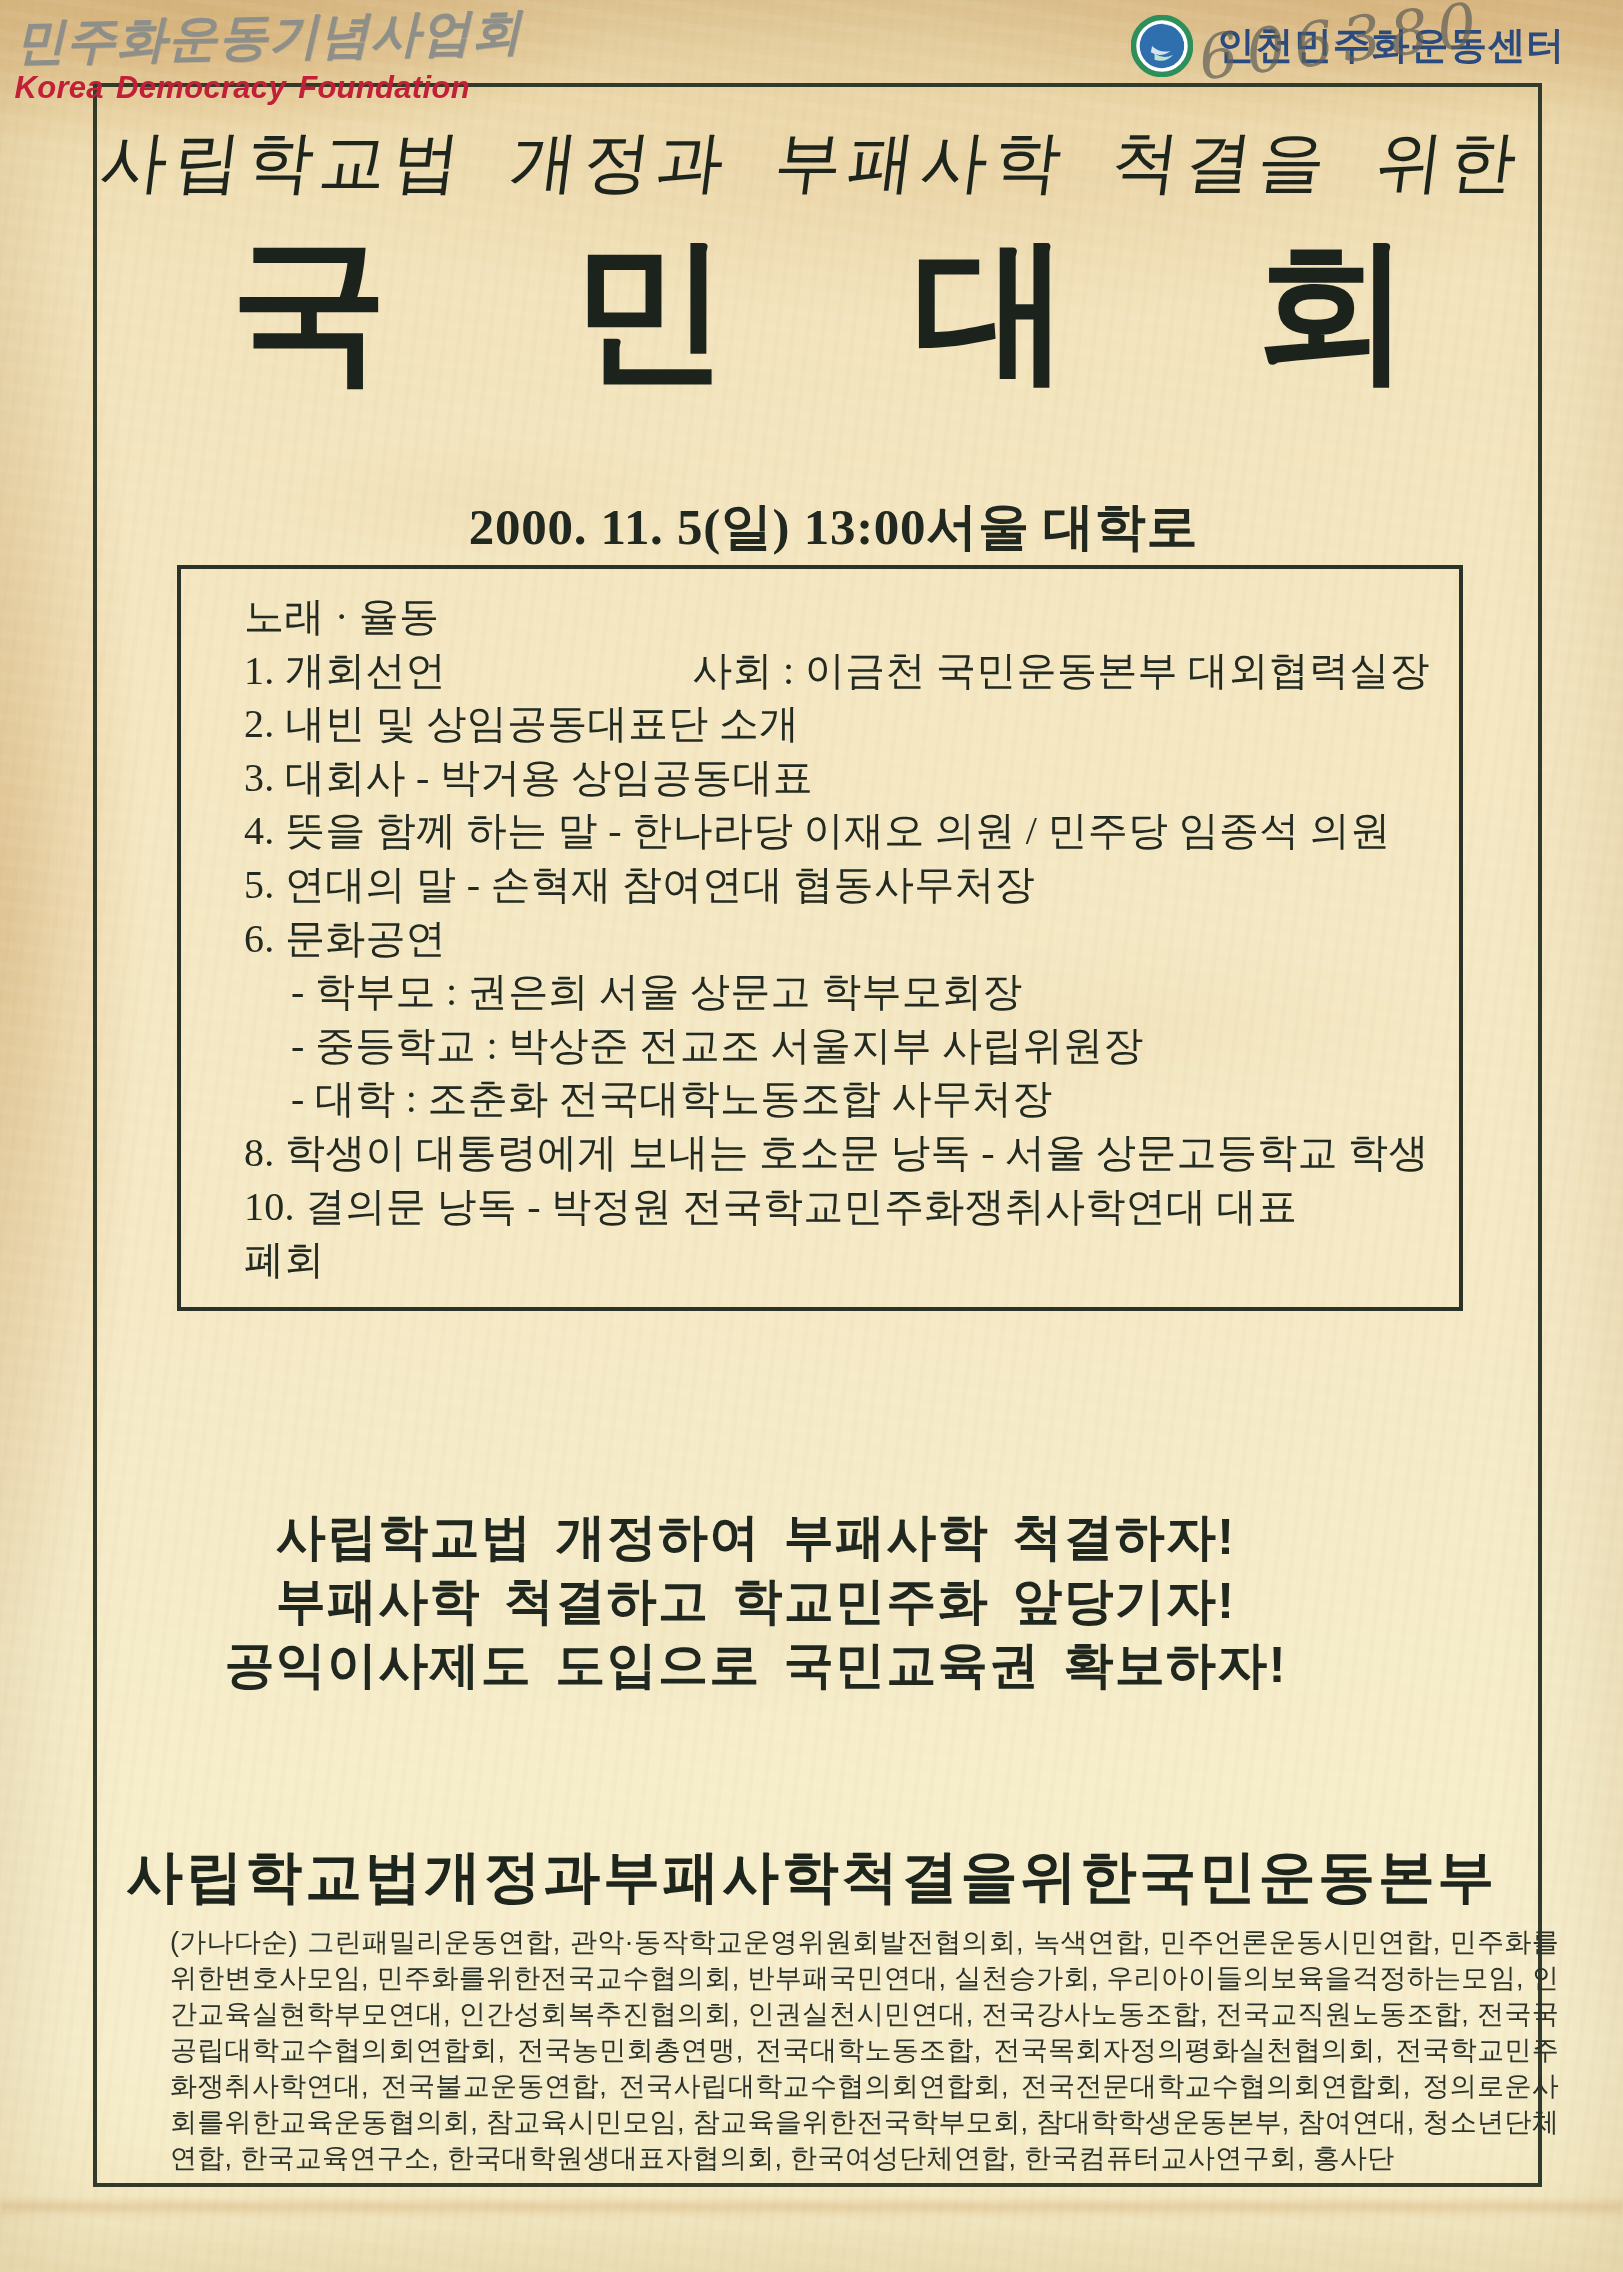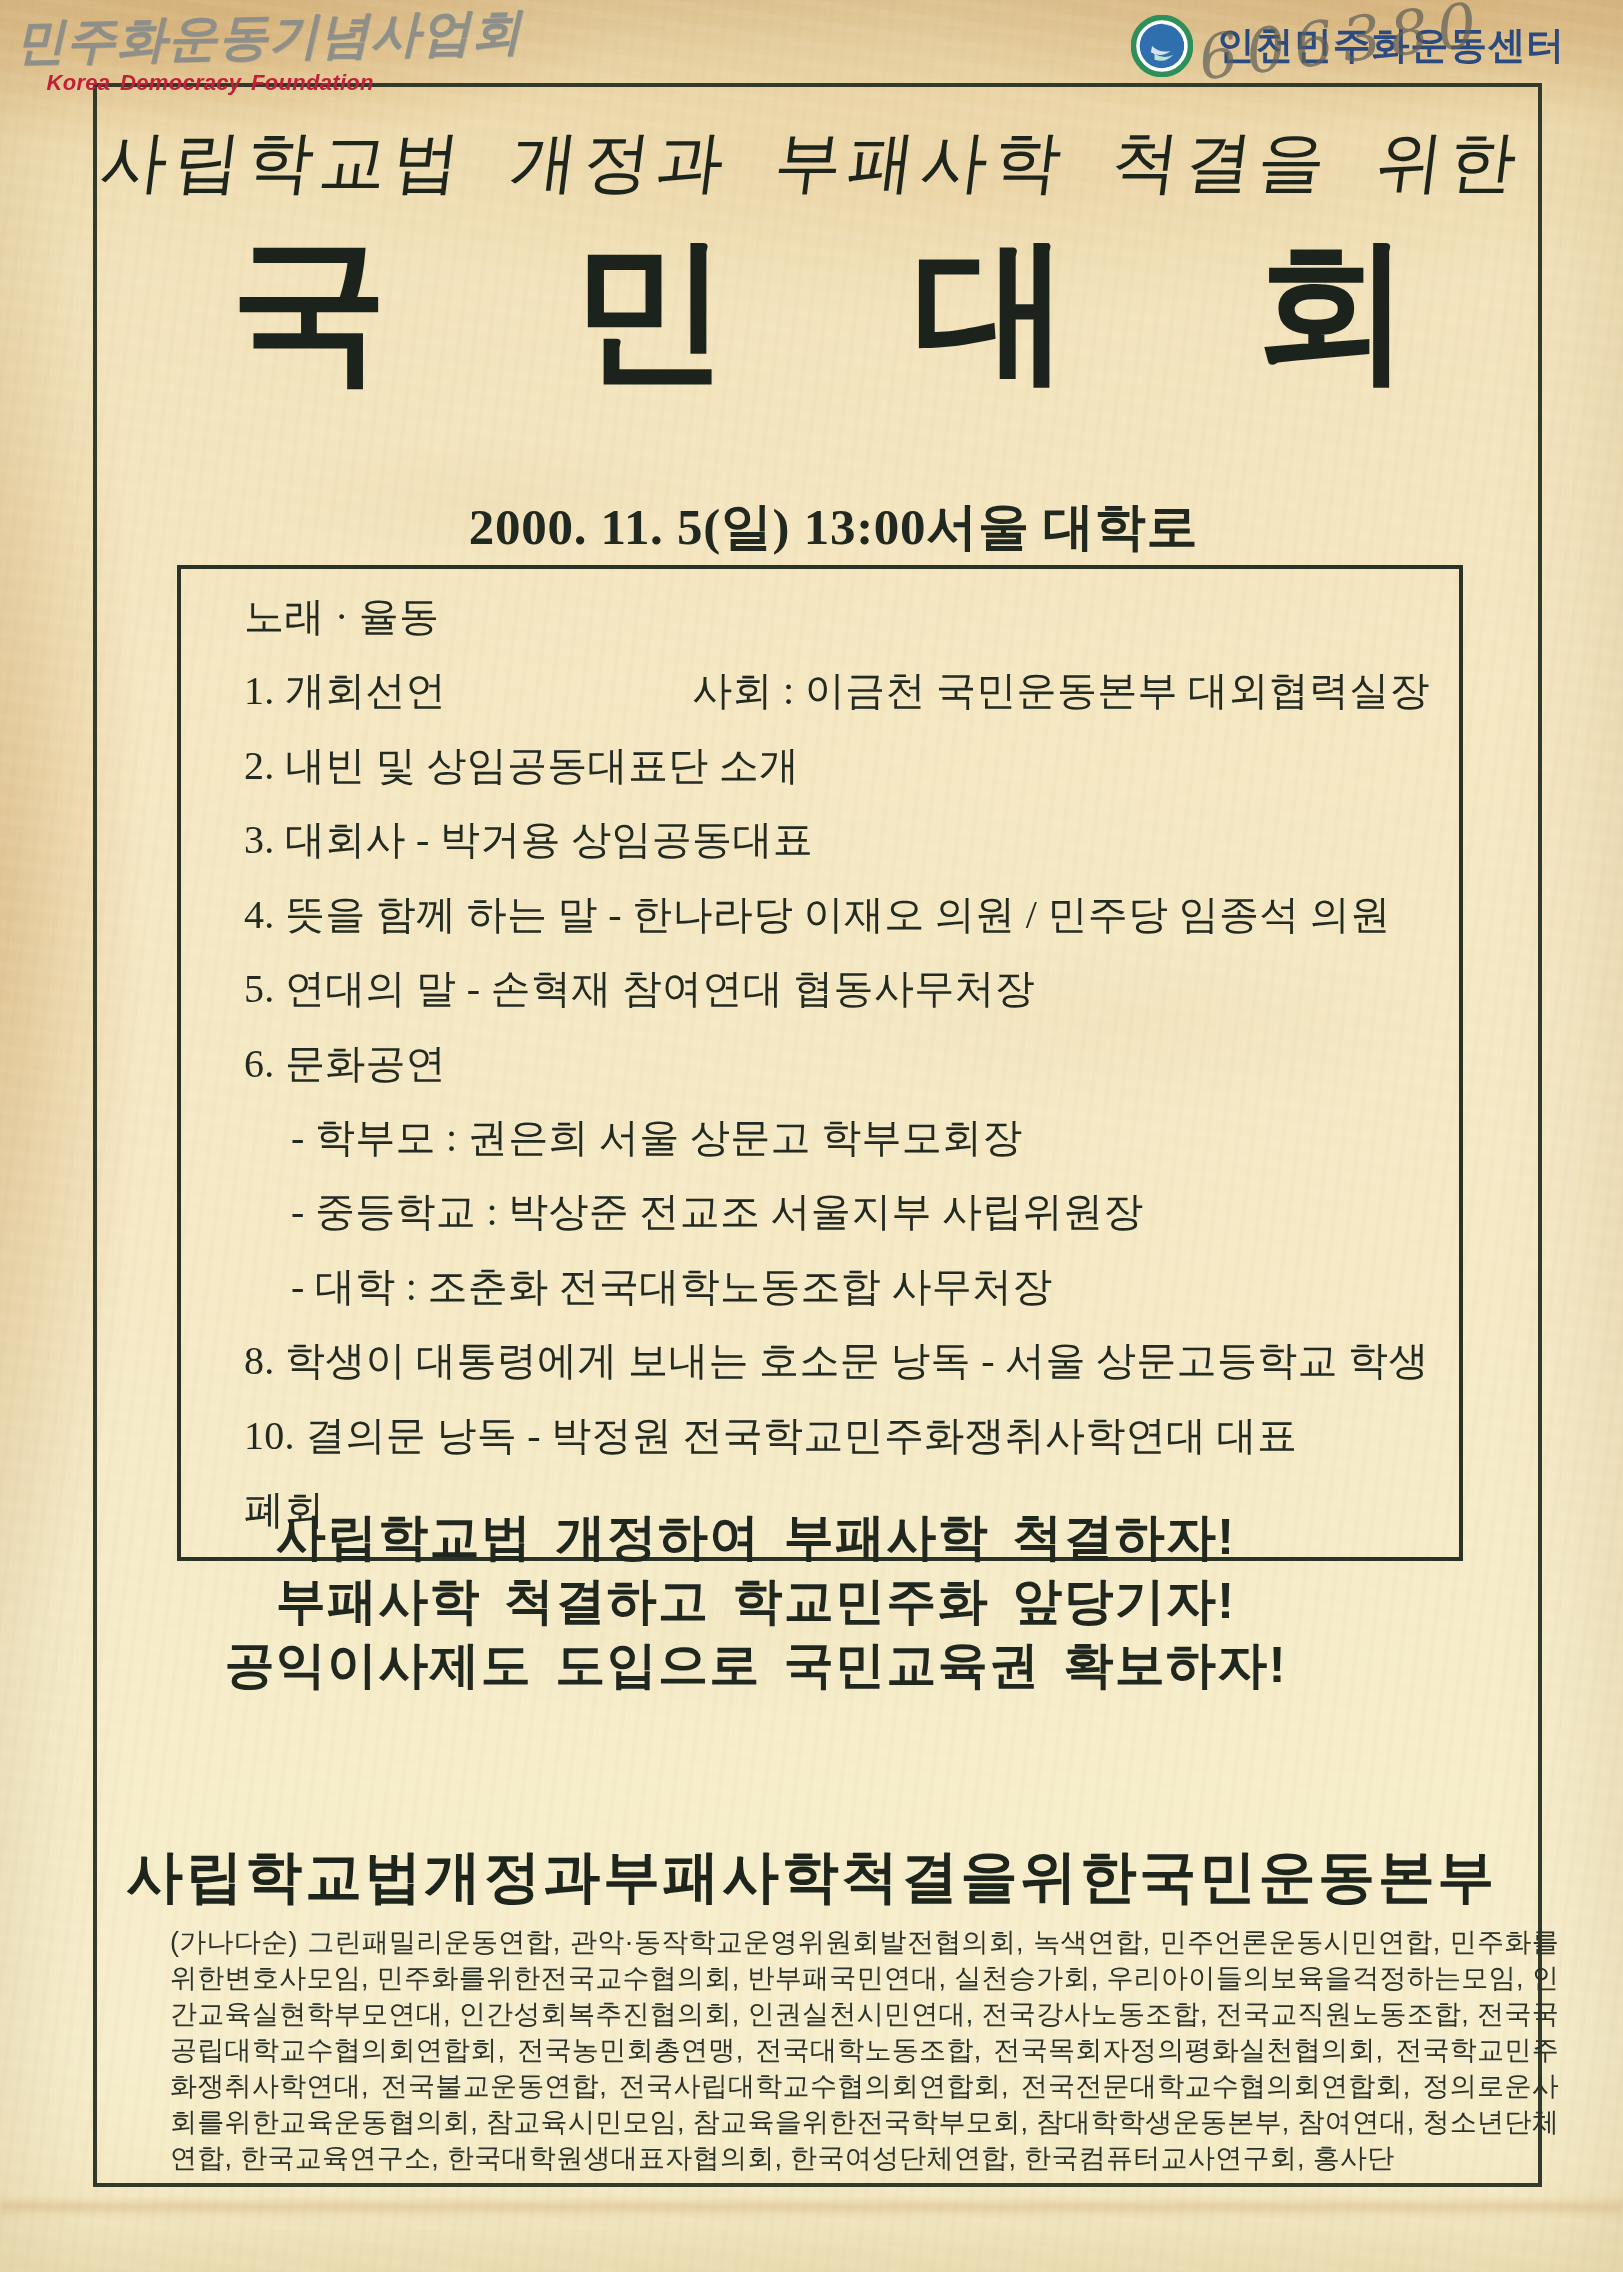--- a/index.html
+++ b/index.html
@@ -46,22 +46,22 @@
     font-family:"DejaVu Serif","Liberation Serif",serif;
     font-style:italic;font-weight:bold;
     font-size:50px;line-height:57px;letter-spacing:0.7px;
     color:#8f8f8a;transform:rotate(-1.2deg);
     text-shadow:0.7px 0.7px 0 rgba(120,120,115,.35);
     white-space:nowrap;
   }
   .kdf-en{
     font-family:"Liberation Sans","DejaVu Sans",sans-serif;
     font-style:italic;font-weight:bold;
-    font-size:22px;letter-spacing:0.3px;word-spacing:3.3px;
-    color:#c22038;margin-top:4px;white-space:nowrap;margin-left:32px;
+    font-size:31px;letter-spacing:0.3px;word-spacing:3.3px;
+    color:#c22038;margin-top:4px;white-space:nowrap;
   }
   .incheon{position:absolute;right:58px;top:14.5px;display:flex;align-items:center;gap:24px;z-index:3;}
   .incheon-logo{width:62px;height:62px;flex:0 0 auto;}
   .incheon-text{
     font-family:"Liberation Sans","DejaVu Sans",sans-serif;
     font-size:38px;font-weight:600;letter-spacing:0.7px;
     color:#2b4a7d;white-space:nowrap;
   }
   .scribble{
     position:absolute;right:79px;top:-9.2px;z-index:4;
@@ -91,21 +91,21 @@
   
   .event-line{
     position:absolute;left:179px;top:493px;width:1309px;
     display:flex;justify-content:center;align-items:baseline;
     font-size:51px;font-weight:bold;letter-spacing:0.7px;
     color:#20281f;white-space:nowrap;
   }
 
   
   .program-box{
-    position:absolute;left:177px;top:565px;width:1286px;height:996px;
+    position:absolute;left:177px;top:565px;width:1286px;height:746px;
     border:4.6px solid #2b3328;box-sizing:border-box;
     padding:26px 18.5px 24px 63px;
     display:flex;flex-direction:column;justify-content:space-between;
   }
   .prog-row{
     font-size:40px;line-height:1.12;color:#222a21;
     letter-spacing:0.3px;white-space:nowrap;display:flex;align-items:baseline;
   }
   .prog-row.sub{padding-left:47px;}
   .host-right{margin-left:auto;padding-right:10.6px;}

